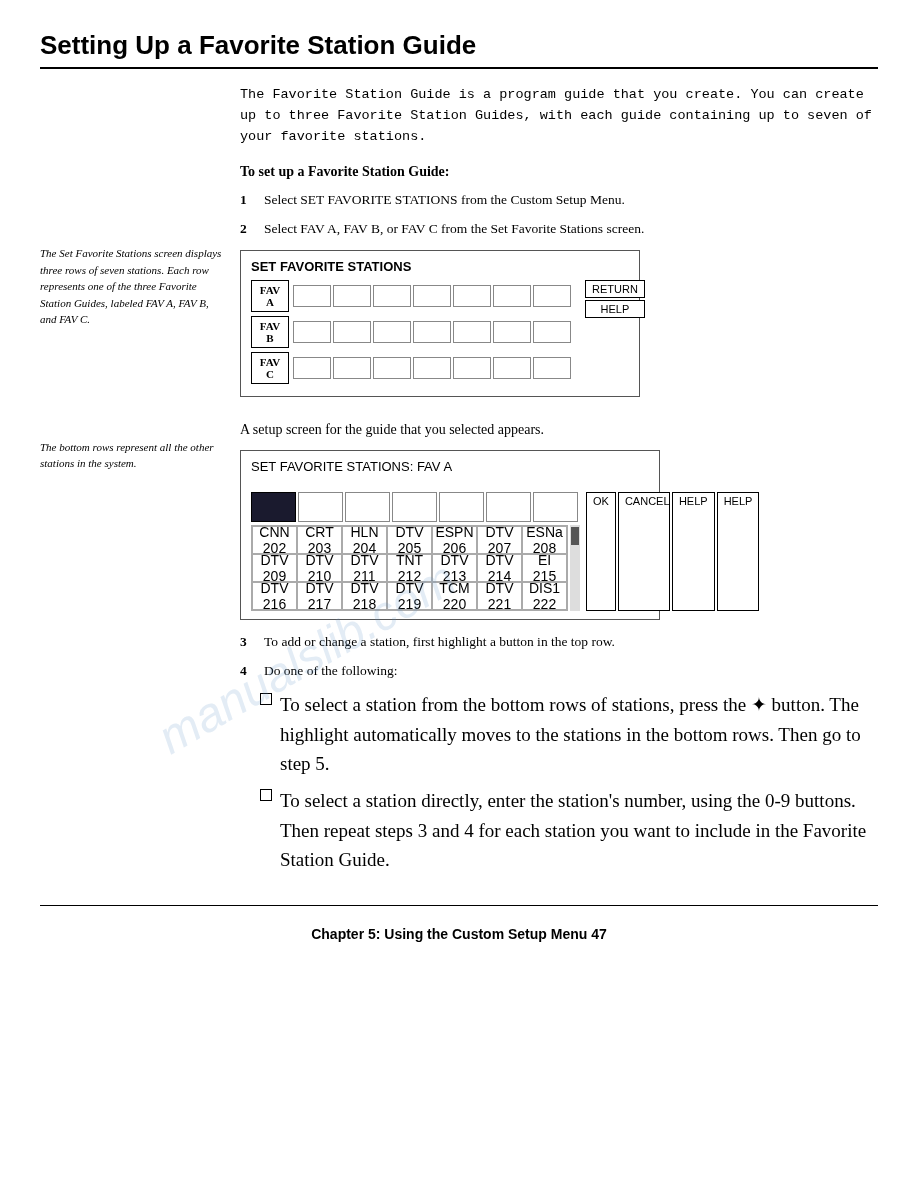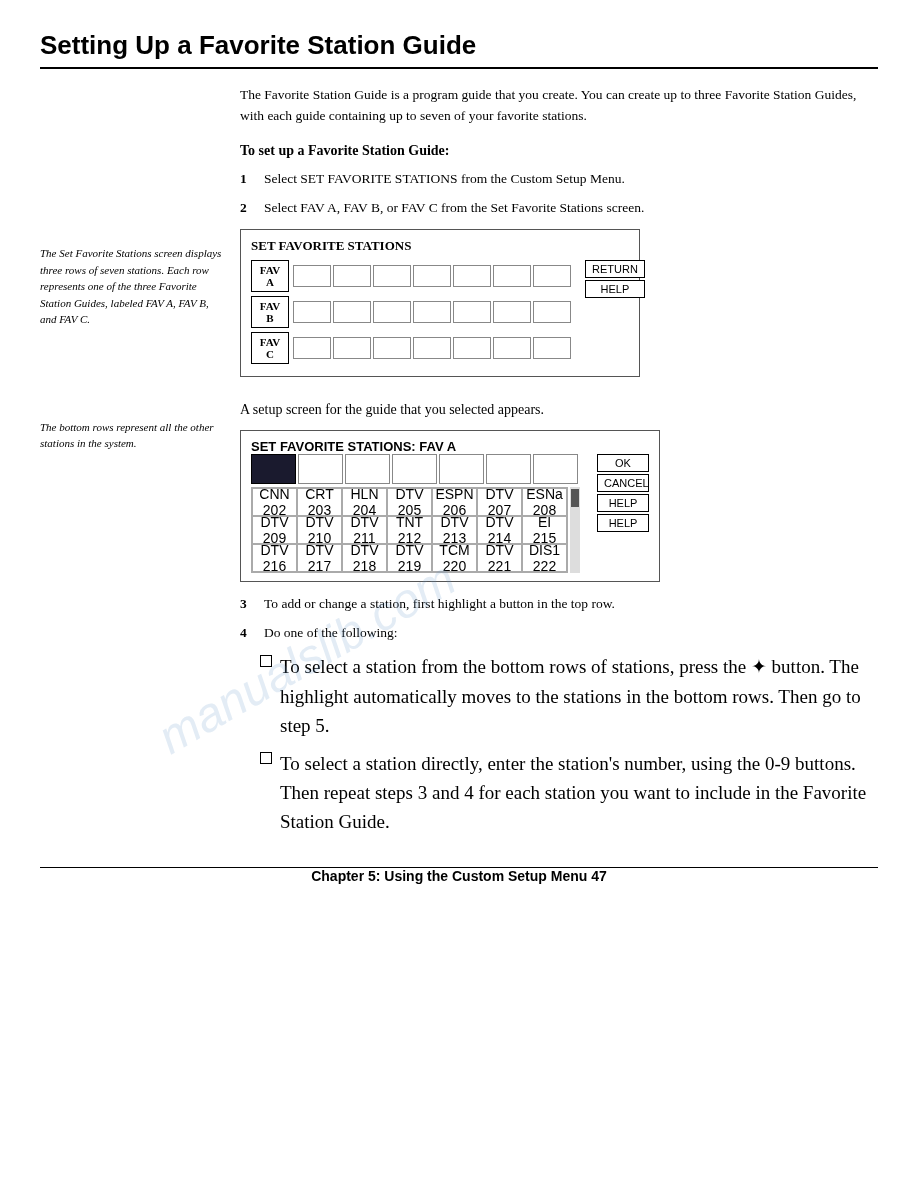--- a/index.html
+++ b/index.html
@@ -36,20 +36,21 @@
       margin-bottom: 24px;
       line-height: 1.5;
     }
     .right-col {
       flex: 1;
     }
     .intro-text {
       font-size: 13.5px;
       line-height: 1.55;
       margin-bottom: 16px;
+      font-family: Liberation Mono, monospace;
     }
     .section-heading {
       font-weight: bold;
       font-size: 14px;
       margin-bottom: 10px;
     }
     .steps ol {
       list-style: none;
       padding: 0;
     }
@@ -69,21 +70,21 @@
       border: 1.5px solid #555;
       padding: 8px 10px;
       margin: 10px 0 14px 0;
       background: #fff;
       max-width: 400px;
     }
     .fav-stations-box .box-title {
       font-weight: bold;
       font-size: 13px;
       margin-bottom: 6px;
-      font-family: Liberation Serif, serif;
+      font-family: Liberation Sans, sans-serif;
     }
     .fav-row {
       display: flex;
       align-items: center;
       margin-bottom: 4px;
       gap: 4px;
     }
     .fav-label {
       font-size: 11px;
       font-weight: bold;
@@ -123,23 +124,23 @@
 
     
     .fav-a-box {
       border: 1.5px solid #555;
       padding: 8px 10px;
       margin: 8px 0 12px 0;
       background: #fff;
       max-width: 420px;
     }
     .fav-a-box .box-title {
-      font-weight: bold;
+      font-weight: normal;
       font-size: 13px;
-      margin-bottom: 0;
+      margin-bottom: 18px;
       font-family: Arial, sans-serif;
     }
     .fav-a-inner {
       display: flex;
       gap: 6px;
     }
     .fav-a-grid {
       flex: 1;
     }
     .fav-a-top-row {
@@ -174,21 +175,21 @@
       font-family: Arial, sans-serif;
       display: flex;
       flex-direction: column;
       align-items: center;
       justify-content: center;
       line-height: 1.2;
       background: #fff;
     }
     .fav-a-side {
       display: flex;
-      flex-direction: column;
+      flex-direction: row;
       gap: 2px;
       min-width: 52px;
     }
     .fav-a-side .side-btn {
       display: block;
       width: 52px;
     }
 
     .para-text {
       font-size: 14px;
@@ -212,21 +213,21 @@
       height: 12px;
       border: 1.5px solid #000;
       display: inline-block;
     }
     .chapter-footer {
       text-align: center;
       font-weight: bold;
       font-size: 14px;
       font-family: Arial, sans-serif;
       border-top: 1px solid #000;
-      padding-top: 0;
+      padding-top: 20px;
       margin-top: 20px;
     }
     .arrow-row {
       display: flex;
       align-items: center;
       gap: 4px;
       font-size: 11px;
       font-style: italic;
       margin-top: 6px;
     }

